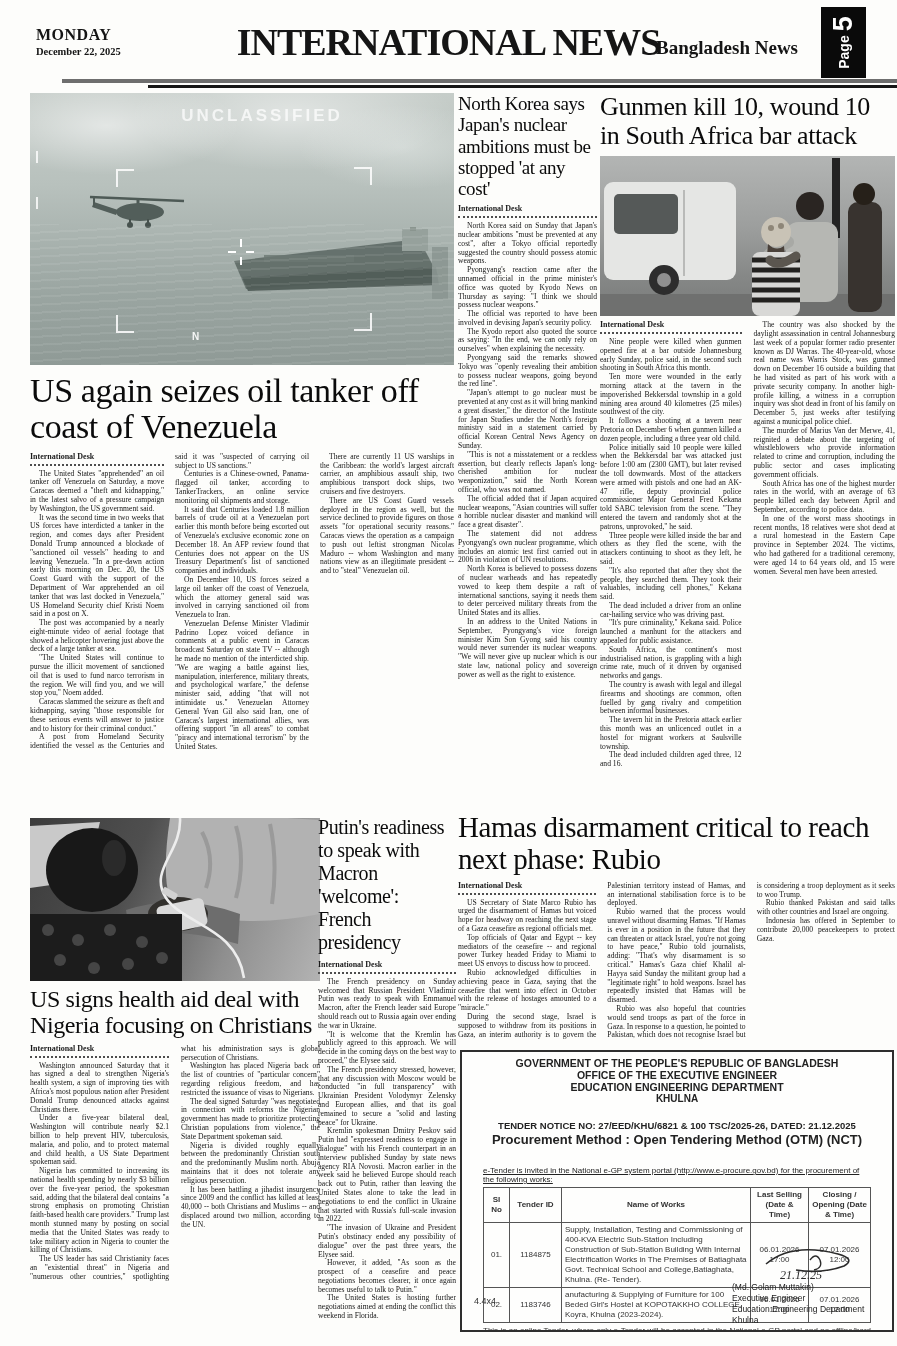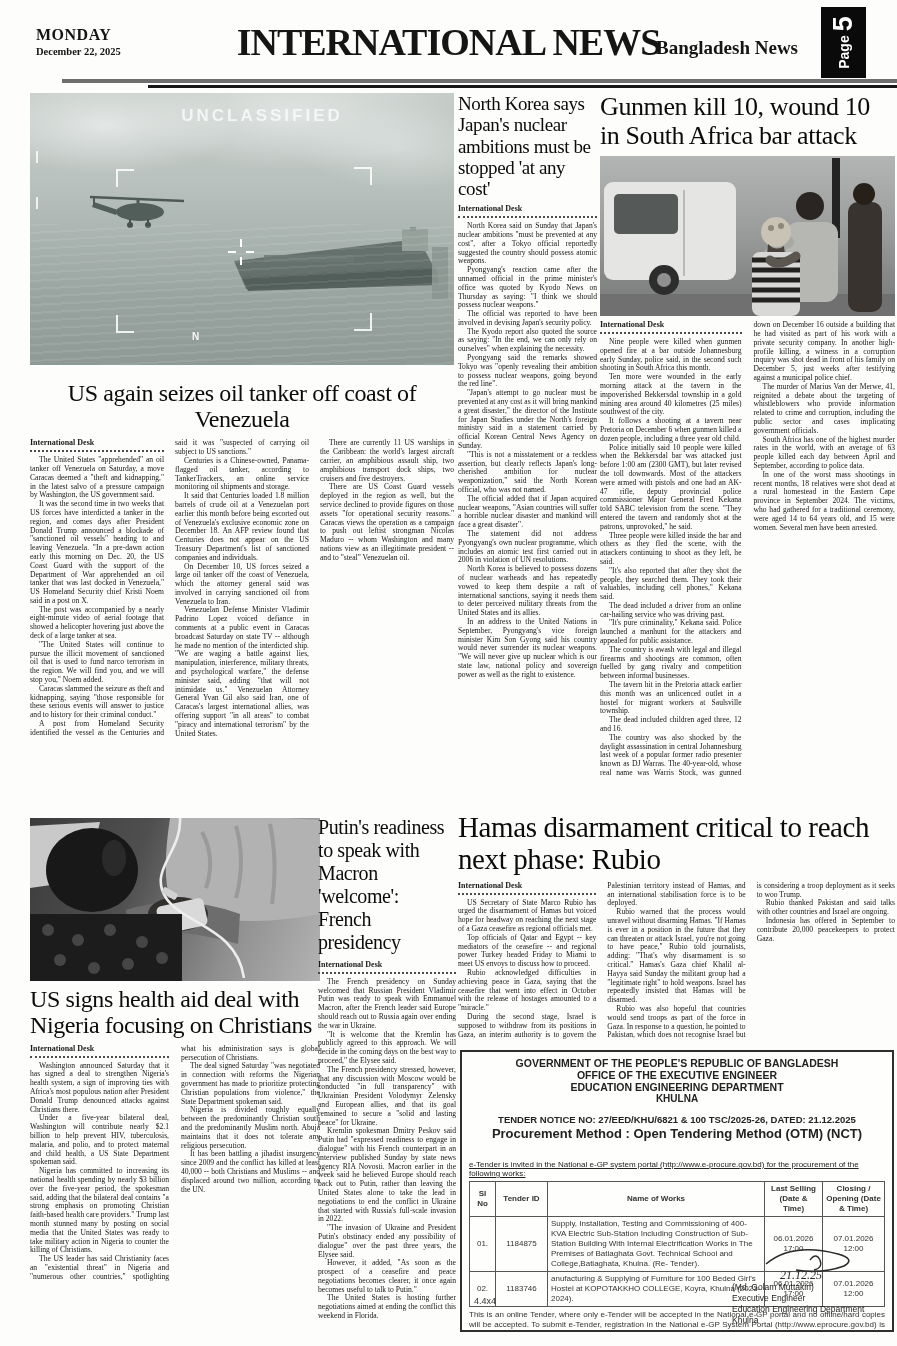--- a/index.html
+++ b/index.html
@@ -48,21 +48,21 @@
   .uncl { left:0; right:0; top:13px; text-align:center; color:rgba(255,255,255,.72);
           font-family:"Liberation Sans",sans-serif; font-weight:bold; font-size:17px; letter-spacing:3px;padding-left:40px; }
   .bracket { width:18px; height:18px; opacity:.85; }
   .br-tl { left:86px; top:76px;  border-left:2px solid #fff; border-top:2px solid #fff; }
   .br-tr { left:324px; top:74px; border-right:2px solid #fff; border-top:2px solid #fff; }
   .br-bl { left:86px; top:222px; border-left:2px solid #fff; border-bottom:2px solid #fff; }
   .br-br { left:324px; top:220px; border-right:2px solid #fff; border-bottom:2px solid #fff; }
   .tick { width:2px; height:12px; background:rgba(255,255,255,.8); left:6px; }
   .compass { left:162px; top:238px; color:rgba(255,255,255,.9);
              font-family:"Liberation Sans",sans-serif; font-weight:bold; font-size:10px; }
-  .ven-hl { margin-top:16px; font-size:24px; line-height:1.07;text-align:center; }
+  .ven-hl { margin-top:8px; font-size:34px; line-height:1.07; }
   .ven-body { margin-top:7px; height:312px; }
 
   
   .nk { left:458px; top:93px; width:139px; }
   .nk-hl { font-size:19px; line-height:1.12; }
   .nk-body { margin-top:6px; height:582px; }
 
   
   .sa { left:600px; top:93px; width:295px; }
   .sa-hl { font-size:26px; line-height:1.1; }
@@ -83,26 +83,26 @@
   .pt-body { margin-top:7px; height:408px; }
 
   
   .hm { left:458px; top:812px; width:437px; }
   .hm-hl { font-size:29px; line-height:1.1; }
   .hm-body { margin-top:6px; height:164px; }
 
   
   .tender { left:460px; top:1050px; width:434px; height:282px; border:2px solid #2e2e2e;
             background:#fefefd; font-family:"Liberation Sans",sans-serif; color:#222;
-            padding:5px 7px; overflow:hidden; }
+            padding:5px 21px; overflow:hidden; }
   .t-c { text-align:center; font-weight:bold; }
   .t-org1 { font-size:10.5px; }
   .t-org  { font-size:10.5px; }
   .t-kh   { font-size:10px; }
-  .t-no   { font-size:9.5px; margin-top:10px; }
+  .t-no   { font-size:9.5px; margin-top:16px; }
   .t-method { font-size:13px; margin-top:1px; }
   .t-intro { font-size:8px; margin-top:19px; font-weight:normal; text-align:left;text-decoration:underline; }
   .t-link { text-decoration:underline; }
   table.t-table { width:100%; border-collapse:collapse; margin-top:3px; }
   .t-table th, .t-table td { border:1px solid #555; font-size:8px; line-height:1.25;
       padding:2px 3px; text-align:center; vertical-align:middle; color:#333; }
   .t-table th { font-weight:bold; }
   .t-table td.works { text-align:left; }
   .col-sl { width:26px; } .col-id { width:52px; } .col-name { width:auto; }
   .col-sell { width:58px; } .col-close { width:62px; }
@@ -239,20 +239,21 @@
     <div class="body cols2 clip sa-body">
       <div class="desk">International Desk</div>
     <p>Nine people were killed when gunmen opened fire at a bar outside Johannesburg early Sunday, police said, in the second such shooting in South Africa this month.</p>
         <p>Ten more were wounded in the early morning attack at the tavern in the impoverished Bekkersdal township in a gold mining area around 40 kilometres (25 miles) southwest of the city.</p>
         <p>It follows a shooting at a tavern near Pretoria on December 6 when gunmen killed a dozen people, including a three year old child.</p>
         <p>Police initially said 10 people were killed when the Bekkersdal bar was attacked just before 1:00 am (2300 GMT), but later revised the toll downwards. Most of the attackers were armed with pistols and one had an AK-47 rifle, deputy provincial police commissioner Major General Fred Kekana told SABC television from the scene. "They entered the tavern and randomly shot at the patrons, unprovoked," he said.</p>
         <p>Three people were killed inside the bar and others as they fled the scene, with the attackers continuing to shoot as they left, he said.</p>
         <p>"It's also reported that after they shot the people, they searched them. They took their valuables, including cell phones," Kekana said.</p>
         <p>The dead included a driver from an online car-hailing service who was driving past.</p>
         <p>"It's pure criminality," Kekana said. Police launched a manhunt for the attackers and appealed for public assistance.</p>
+        <p>South Africa, the continent's most industrialised nation, is grappling with a high crime rate, much of it driven by organised networks and gangs.</p>
         <p>The country is awash with legal and illegal firearms and shootings are common, often fuelled by gang rivalry and competition between informal businesses.</p>
         <p>The tavern hit in the Pretoria attack earlier this month was an unlicenced outlet in a hostel for migrant workers at Saulsville township.</p>
         <p>The dead included children aged three, 12 and 16.</p>
         <p>The country was also shocked by the daylight assassination in central Johannesburg last week of a popular former radio presenter known as DJ Warras. The 40-year-old, whose real name was Warris Stock, was gunned down on December 16 outside a building that he had visited as part of his work with a private security company. In another high-profile killing, a witness in a corruption inquiry was shot dead in front of his family on December 5, just weeks after testifying against a municipal police chief.</p>
         <p>The murder of Marius Van der Merwe, 41, reignited a debate about the targeting of whistleblowers who provide information related to crime and corruption, including the public sector and cases implicating government officials.</p>
         <p>South Africa has one of the highest murder rates in the world, with an average of 63 people killed each day between April and September, according to police data.</p>
         <p>In one of the worst mass shootings in recent months, 18 relatives were shot dead at a rural homestead in the Eastern Cape province in September 2024. The victims, who had gathered for a traditional ceremony, were aged 14 to 64 years old, and 15 were women. Several men have been arrested.</p>
       </div>
   </section>
 
@@ -282,20 +283,21 @@
         </g>
       </svg>
     </div>
     <h2 class="headline ng-hl">US signs health aid deal with Nigeria focusing on Christians</h2>
     <div class="body cols2 clip ng-body">
       <div class="desk">International Desk</div>
     <p>Washington announced Saturday that it has signed a deal to strengthen Nigeria's health system, a sign of improving ties with Africa's most populous nation after President Donald Trump denounced attacks against Christians there.</p>
         <p>Under a five-year bilateral deal, Washington will contribute nearly $2.1 billion to help prevent HIV, tuberculosis, malaria, and polio, and to protect maternal and child health, a US State Department spokeman said.</p>
         <p>Nigeria has committed to increasing its national health spending by nearly $3 billion over the five-year period, the spokesman said, adding that the bilateral deal contains "a strong emphasis on promoting Christian faith-based health care providers." Trump last month stunned many by posting on social media that the United States was ready to take military action in Nigeria to counter the killing of Christians.</p>
         <p>The US leader has said Christianity faces an "existential threat" in Nigeria and "numerous other countries," spotlighting what his administration says is global persecution of Christians.</p>
+        <p>Washington has placed Nigeria back on the list of countries of "particular concern" regarding religious freedom, and has restricted the issuance of visas to Nigerians.</p>
         <p>The deal signed Saturday "was negotiated in connection with reforms the Nigerian government has made to prioritize protecting Christian populations from violence," the State Department spokeman said.</p>
         <p>Nigeria is divided roughly equally between the predominantly Christian south and the predominantly Muslim north. Abuja maintains that it does not tolerate any religious persecution.</p>
         <p>It has been battling a jihadist insurgency since 2009 and the conflict has killed at least 40,000 -- both Christians and Muslims -- and displaced around two million, according to the UN.</p>
       </div>
   </section>
 
   <section class="abs pt">
     <h2 class="headline pt-hl">Putin's readiness to speak with Macron 'welcome': French presidency</h2>
     <div class="body clip pt-body">
       <div class="desk">International Desk</div>

